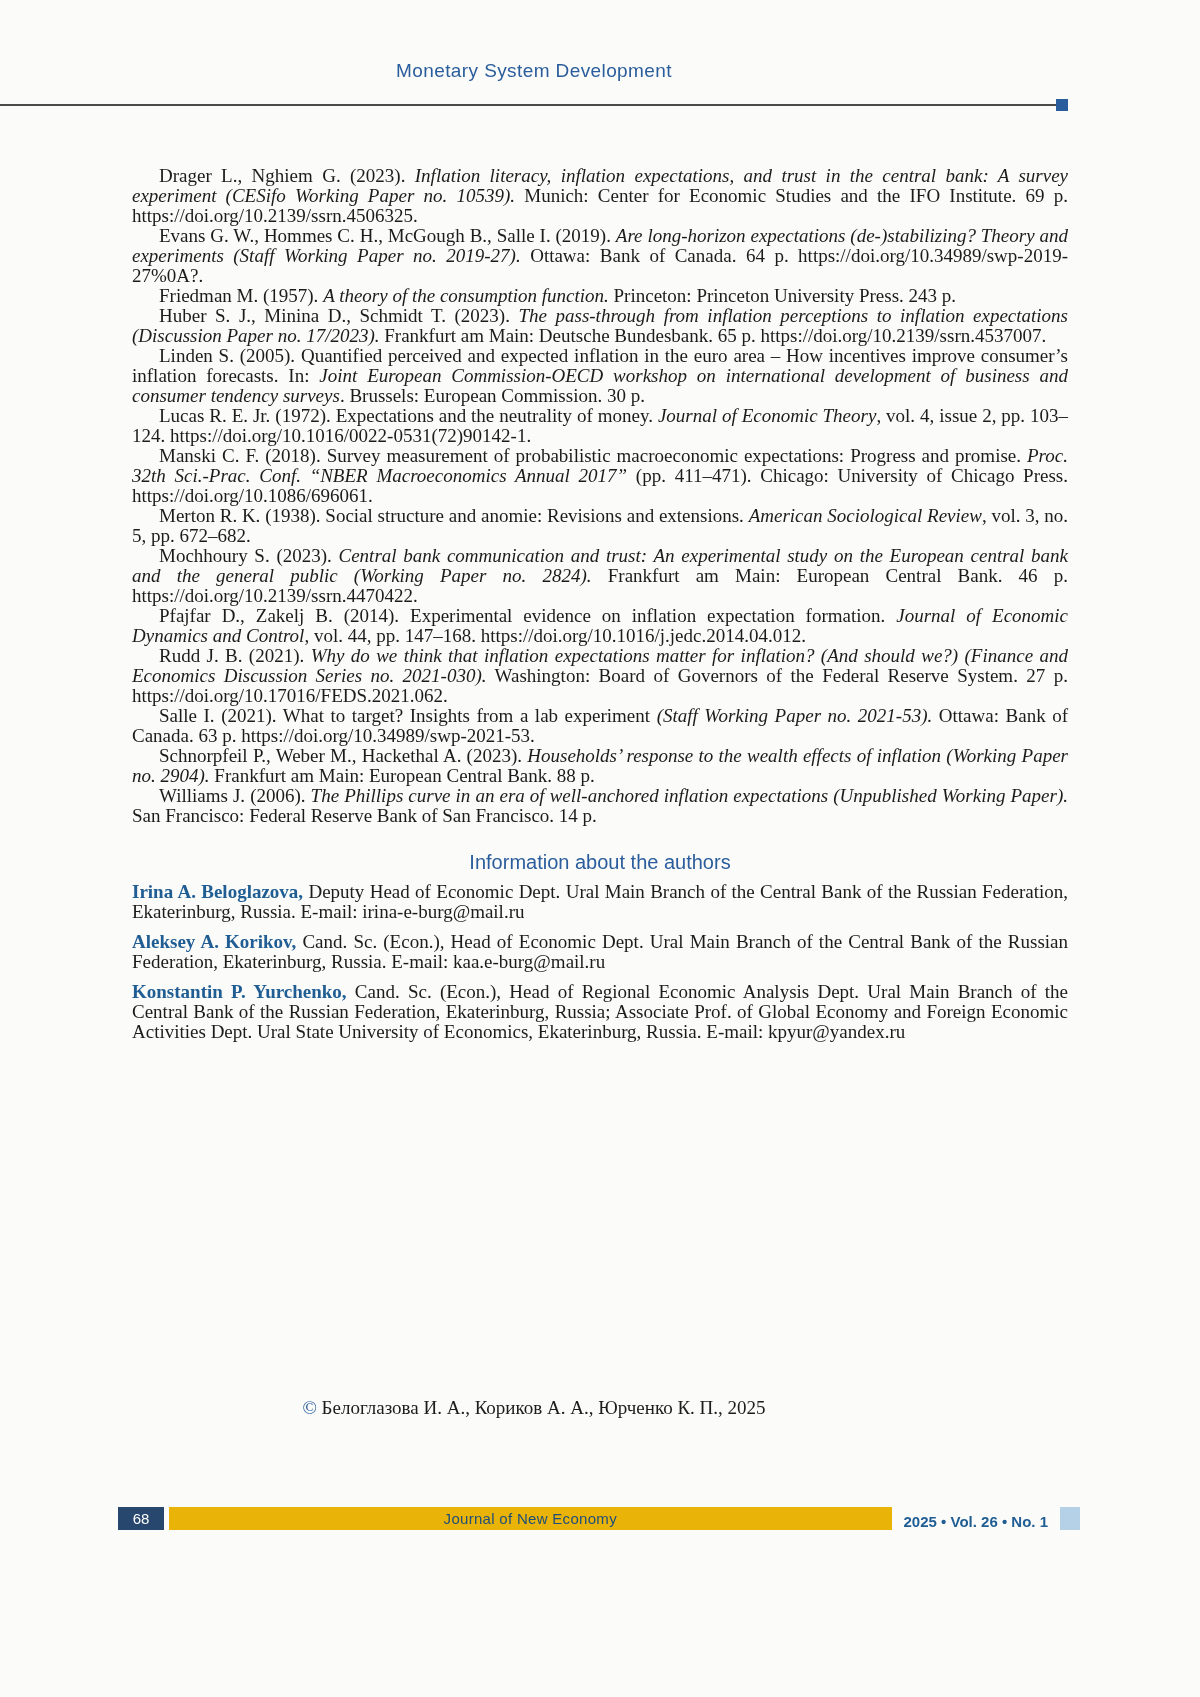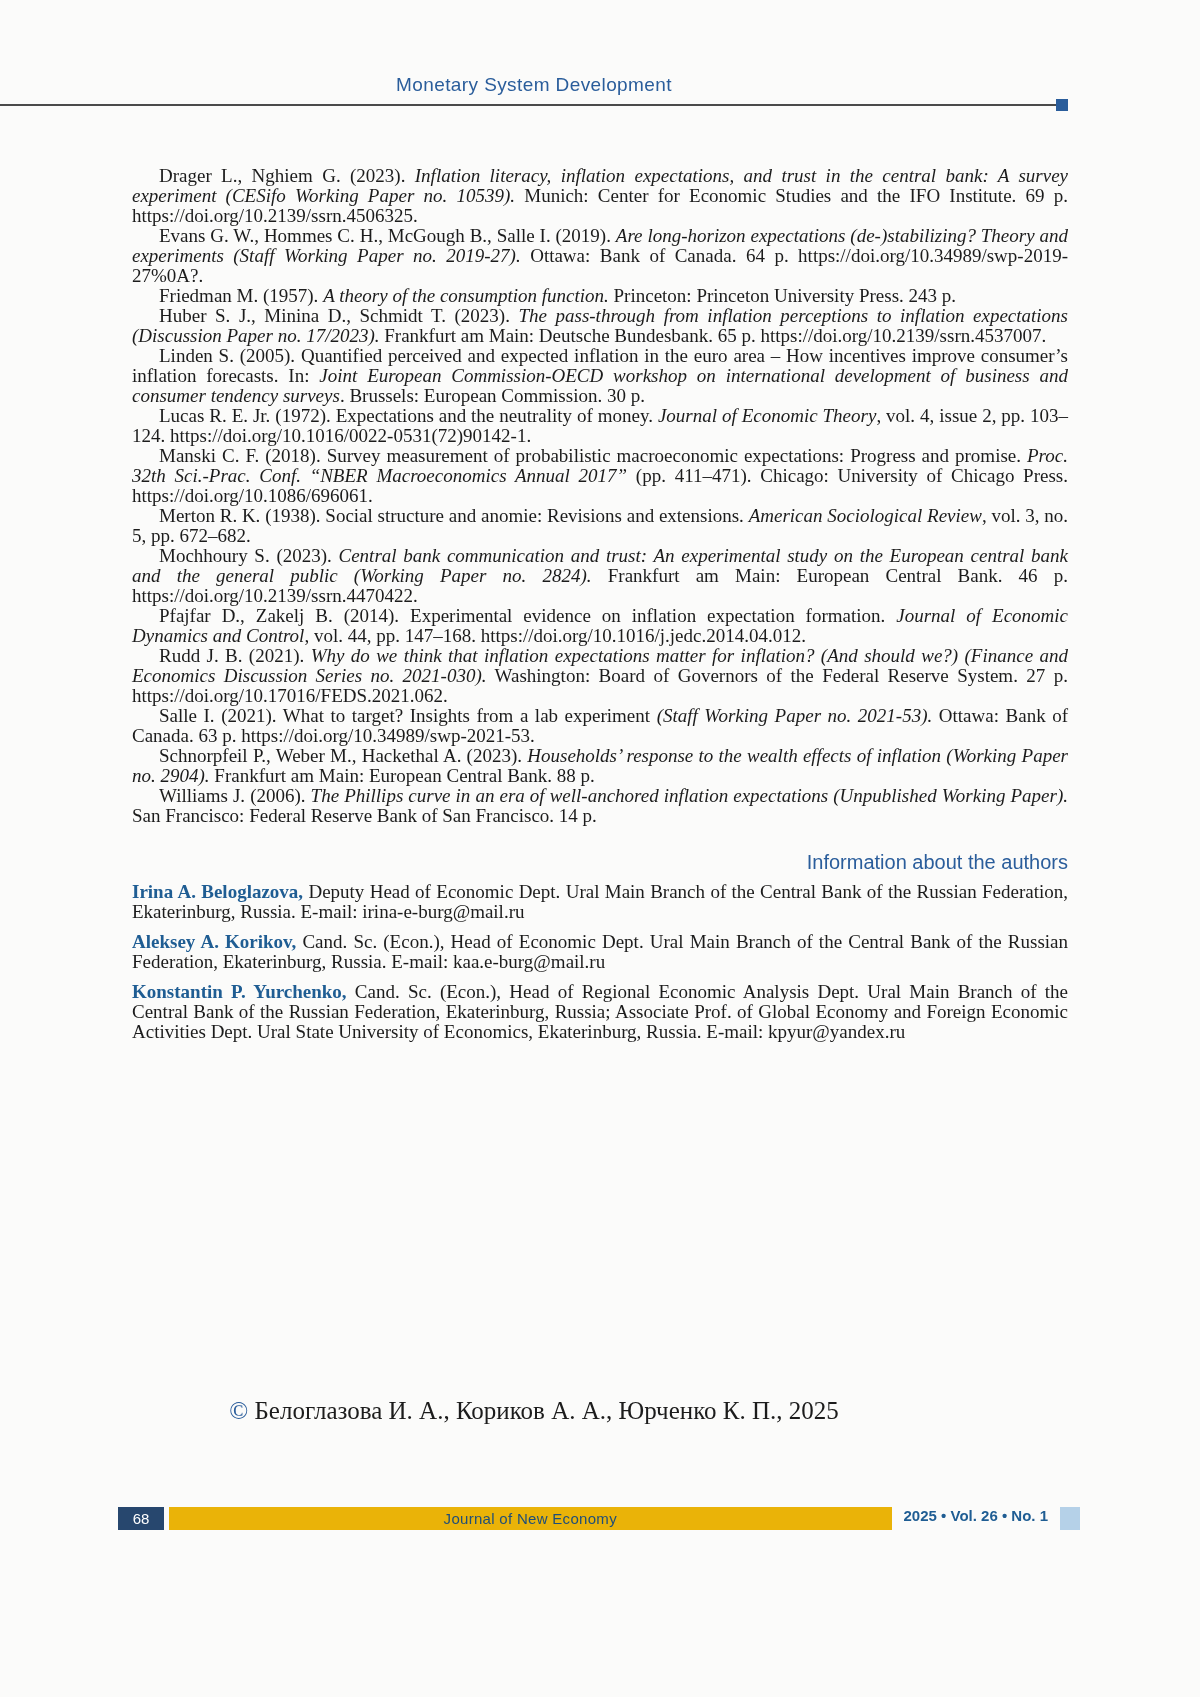--- a/index.html
+++ b/index.html
@@ -7,21 +7,21 @@
   .page {
     position:relative;
     width:1200px; height:1697px;
     background:#fbfbfa;
     color:#1c1c1c;
     font-family:"Liberation Serif", serif;
     overflow:hidden;
   }
   
   .header-title {
-    position:absolute; top:74px; left:0; width:1068px;
+    position:absolute; top:60px; left:0; width:1068px;
     text-align:center;
     font-family:"Liberation Sans", sans-serif;
     font-size:19px; letter-spacing:.4px;
     color:#2a5d9b;
   }
   .header-rule {
     position:absolute; top:104px; left:0; width:1063px;
     border-top:2px solid #4a4a4a;
   }
   .header-square {
@@ -30,37 +30,37 @@
   }
   
   .content {
     position:absolute; top:166px; left:132px; width:936px;
     font-size:19px; line-height:20px;
     text-align:justify;
   }
   .ref { text-indent:27px; }
   .authors-heading {
     margin-top:26px; margin-bottom:4px;
-    text-align:right; text-indent:0;
+    text-align:center; text-indent:0;
     font-family:"Liberation Sans", sans-serif;
     font-weight:normal;
     font-size:20px; color:#2a5d9b;
   }
   .author { margin-top:10px; text-indent:0; }
   .author b { color:#1f5d93; }
   
   .copyright {
     position:absolute; top:1397px; left:0; width:1068px;
-    text-align:center; font-size:25px;
+    text-align:center; font-size:19px;
   }
   .copyright .sym { color:#2a5d9b; }
   
   .footer {
     position:absolute; top:1507px; left:118px; width:962px; height:23px;
-    display:flex; align-items:flex-start;
+    display:flex; align-items:flex-end;
     font-family:"Liberation Sans", sans-serif;
     font-size:15px;
   }
   .footer .pagenum {
     width:46px; height:23px; background:#27476e; color:#ffffff;
     display:flex; align-items:center; justify-content:center;
   }
   .footer .bar {
     flex:1; height:23px; margin-left:5px;
     background:#eab308; color:#1f4e79; letter-spacing:.3px;

